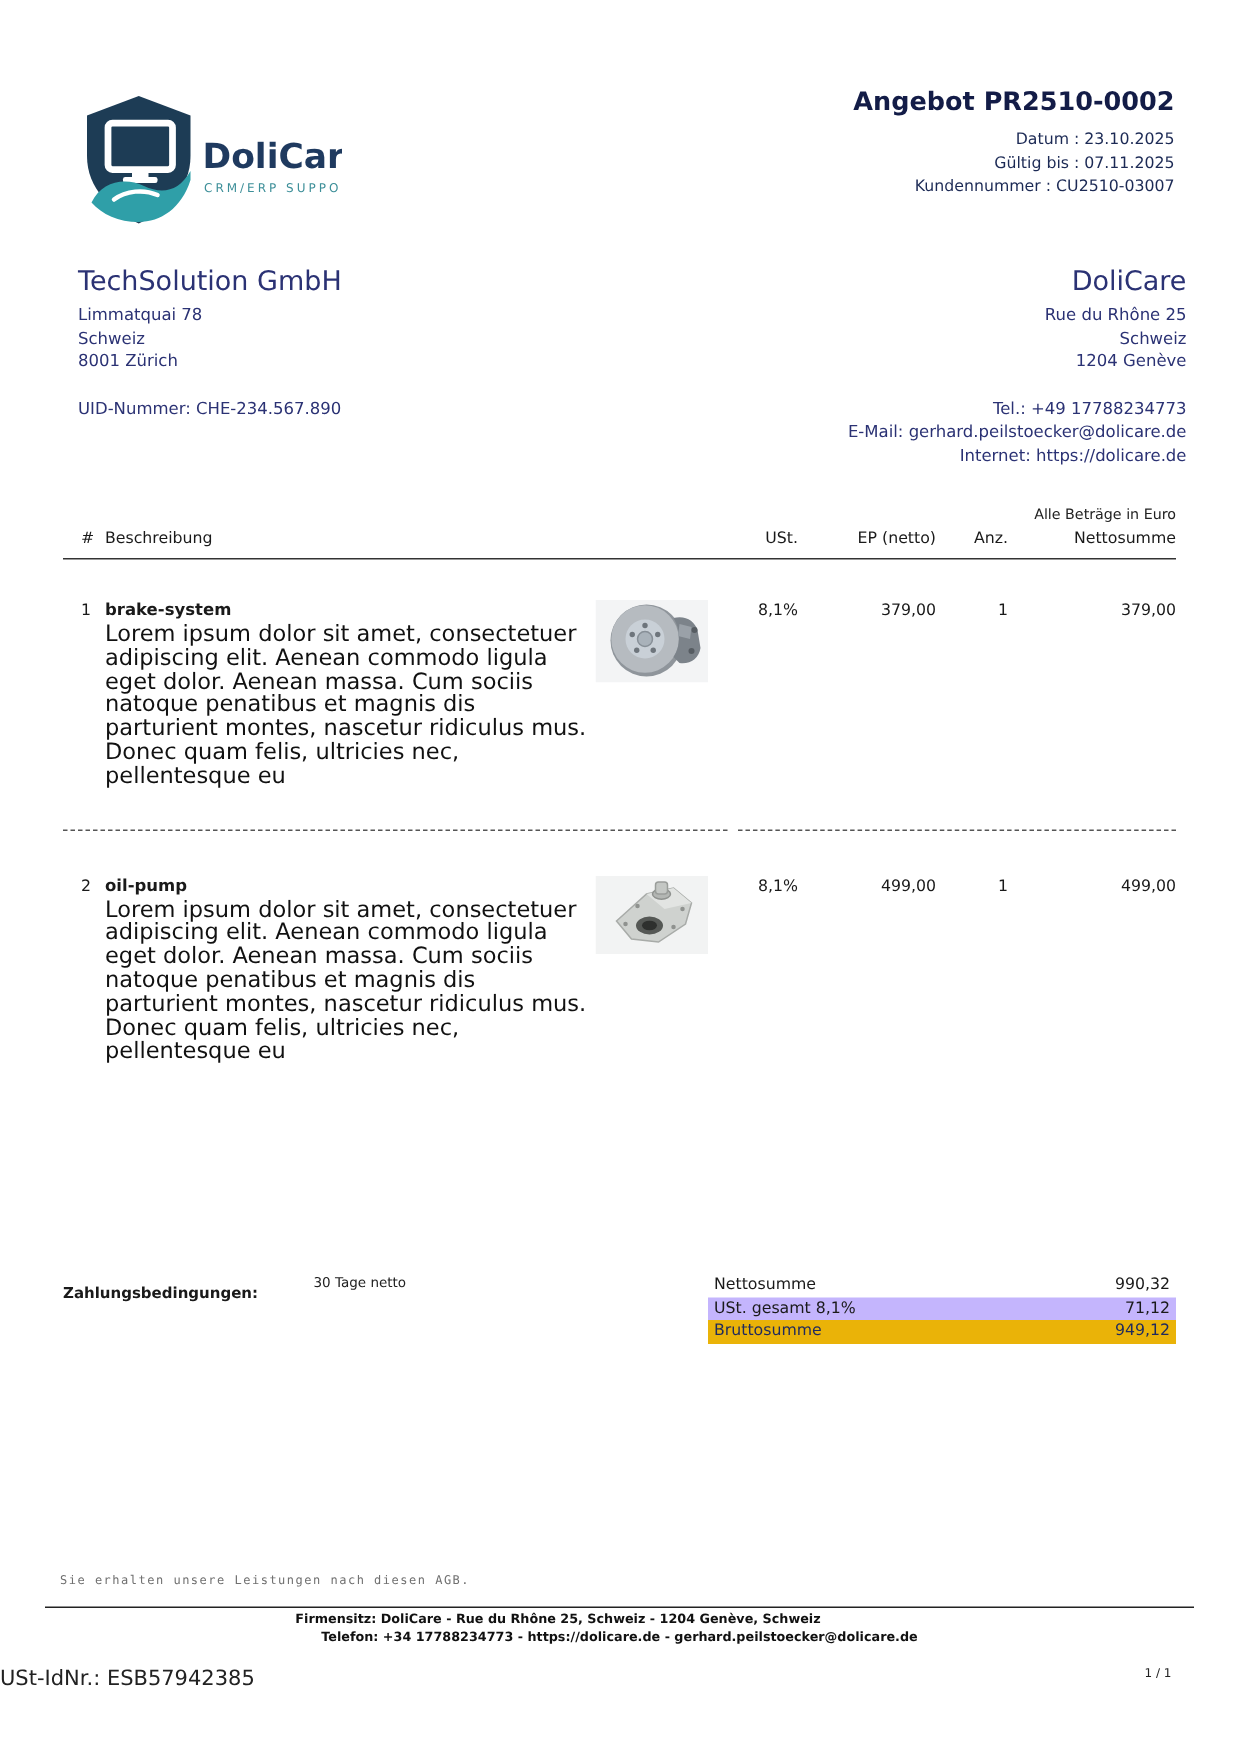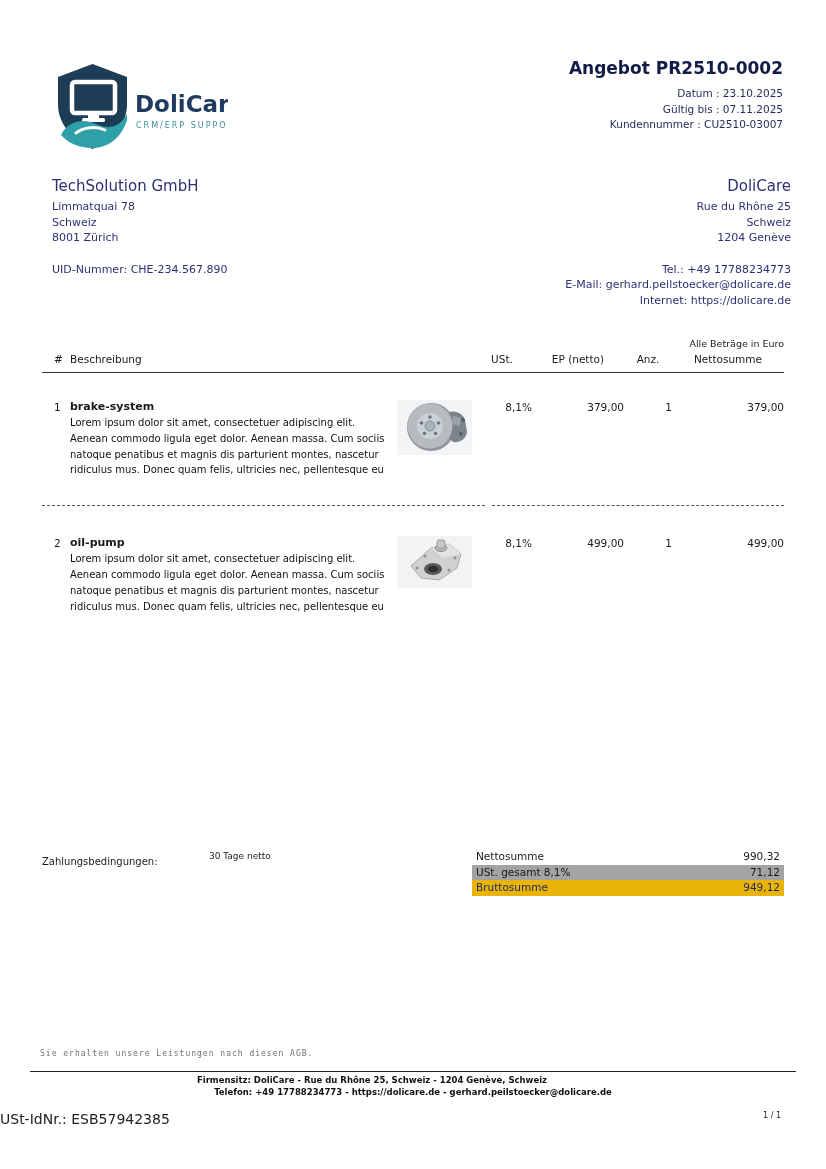--- a/index.html
+++ b/index.html
@@ -14,50 +14,50 @@
     overflow: hidden;
   }
   
   .logo-wrap { position: absolute; left: 46px; top: 60px; }
   .title-block { position: absolute; right: 43px; top: 58px; text-align: right; color: #1c2a55; }
   .doc-title { font-size: 17px; font-weight: bold; color: #131c47; margin-bottom: 8px; }
   .doc-sub { font-size: 10.5px; line-height: 15.5px; }
   
   .addr-left { position: absolute; left: 52px; top: 177px; color: #2b3274; }
   .addr-right { position: absolute; right: 35px; top: 177px; text-align: right; color: #2b3274; }
-  .addr-name { font-size: 15px; margin-bottom: 4px; }
+  .addr-name { font-size: 18px; margin-bottom: 4px; }
   .addr-line { font-size: 11px; line-height: 15.5px; }
   .addr-gap { height: 16px; }
   
   .table-area { position: absolute; left: 42px; top: 338px; width: 742px; }
   .amounts-note { text-align: right; font-size: 9.5px; color: #222; margin-bottom: 4px; }
   .thead { display: grid; grid-template-columns: 28px 1fr 60px 92px 48px 112px; font-size: 10.5px; padding-bottom: 7px; border-bottom: 1px solid #333; }
   .thead .h-num { padding-left: 12px; }
-  .th-r { text-align: center; }
+  .th-r { text-align: right; }
   .item-row { display: grid; grid-template-columns: 28px 1fr 60px 92px 48px 112px; font-size: 10.5px; }
   .row-1 { margin-top: 27px; }
   .row-2 { margin-top: 30px; }
   .cell-num { padding-left: 12px; padding-top: 1px; }
   .cell-r { text-align: right; padding-top: 1px; }
   .desc-cell { display: flex; gap: 3px; }
   .desc-text { flex: 1; max-width: 326px; }
   .item-title { font-weight: bold; font-size: 11px; margin-bottom: 2px; }
-  .item-desc { font-size: 10px; line-height: 15.8px; color: #111; }
+  .item-desc { font-size: 15px; line-height: 15.8px; color: #111; }
   .prod-img { width: 75px; flex: 0 0 75px; }
   .prod-img svg { display: block; }
   .dotted-sep { display: flex; gap: 7px; margin-top: 27px; }
   .dotted-sep .seg1 { width: 443px; border-top: 1px dashed #555; }
   .dotted-sep .seg2 { flex: 1; border-top: 1px dashed #555; }
   
   .payment { position: absolute; left: 42px; top: 850px; }
-  .payment-label { font-weight: normal; font-size: 10px; display: inline-block; }
+  .payment-label { font-weight: bold; font-size: 10px; display: inline-block; }
   .payment-value { font-size: 9px; position: absolute; left: 167px; top: 1px; white-space: nowrap; color: #222; }
   .totals { position: absolute; left: 472px; top: 849px; width: 312px; font-size: 10.5px; }
   .tot-row { display: flex; justify-content: space-between; padding: 1px 4px 1px 4px; line-height: 13.5px; }
-  .tot-row.shade-light { background: #a3a3a3; }
+  .tot-row.shade-light { background: #c4b5fd; }
   .tot-row.shade-gross { background: #eab308; color: #1f2a5e; }
   
   .agb-note { position: absolute; left: 40px; top: 1049px; font-family: "DejaVu Sans Mono", "Liberation Mono", monospace; font-size: 8px; color: #707070; letter-spacing: 1px; }
   .footer-rule { position: absolute; left: 30px; right: 30px; top: 1071px; border-top: 1px solid #222; }
   .footer-line1 { position: absolute; left: 0; width: 744px; top: 1075px; text-align: center; font-weight: bold; font-size: 8.5px; color: #111; }
   .footer-line2 { position: absolute; left: 0; width: 826px; top: 1087px; text-align: center; font-weight: bold; font-size: 8.5px; color: #111; }
   .footer-vat { position: absolute; left: 0; width: 826px; top: 1111px; text-align: left; font-size: 14px; color: #222; }
   .footer-page { position: absolute; right: 45px; top: 1111px; font-size: 8px; color: #222; }
 </style>
 </head>
@@ -203,17 +203,17 @@
     </div>
     <div class="tot-row shade-gross">
       <span>Bruttosumme</span>
       <span>949,12</span>
     </div>
   </div>
 
   <div class="agb-note">Sie erhalten unsere Leistungen nach diesen AGB.</div>
   <div class="footer-rule"></div>
   <div class="footer-line1">Firmensitz: DoliCare - Rue du Rhône 25, Schweiz - 1204 Genève, Schweiz</div>
-  <div class="footer-line2">Telefon: +49 17788234773 - https://dolicare.de - gerhard.peilstoecker@dolicare.de</div>
+  <div class="footer-line2">Telefon: +34 17788234773 - https://dolicare.de - gerhard.peilstoecker@dolicare.de</div>
   <div class="footer-vat">USt-IdNr.: ESB57942385</div>
   <div class="footer-page">1 / 1</div>
 
 </div>
 
 </body></html>

